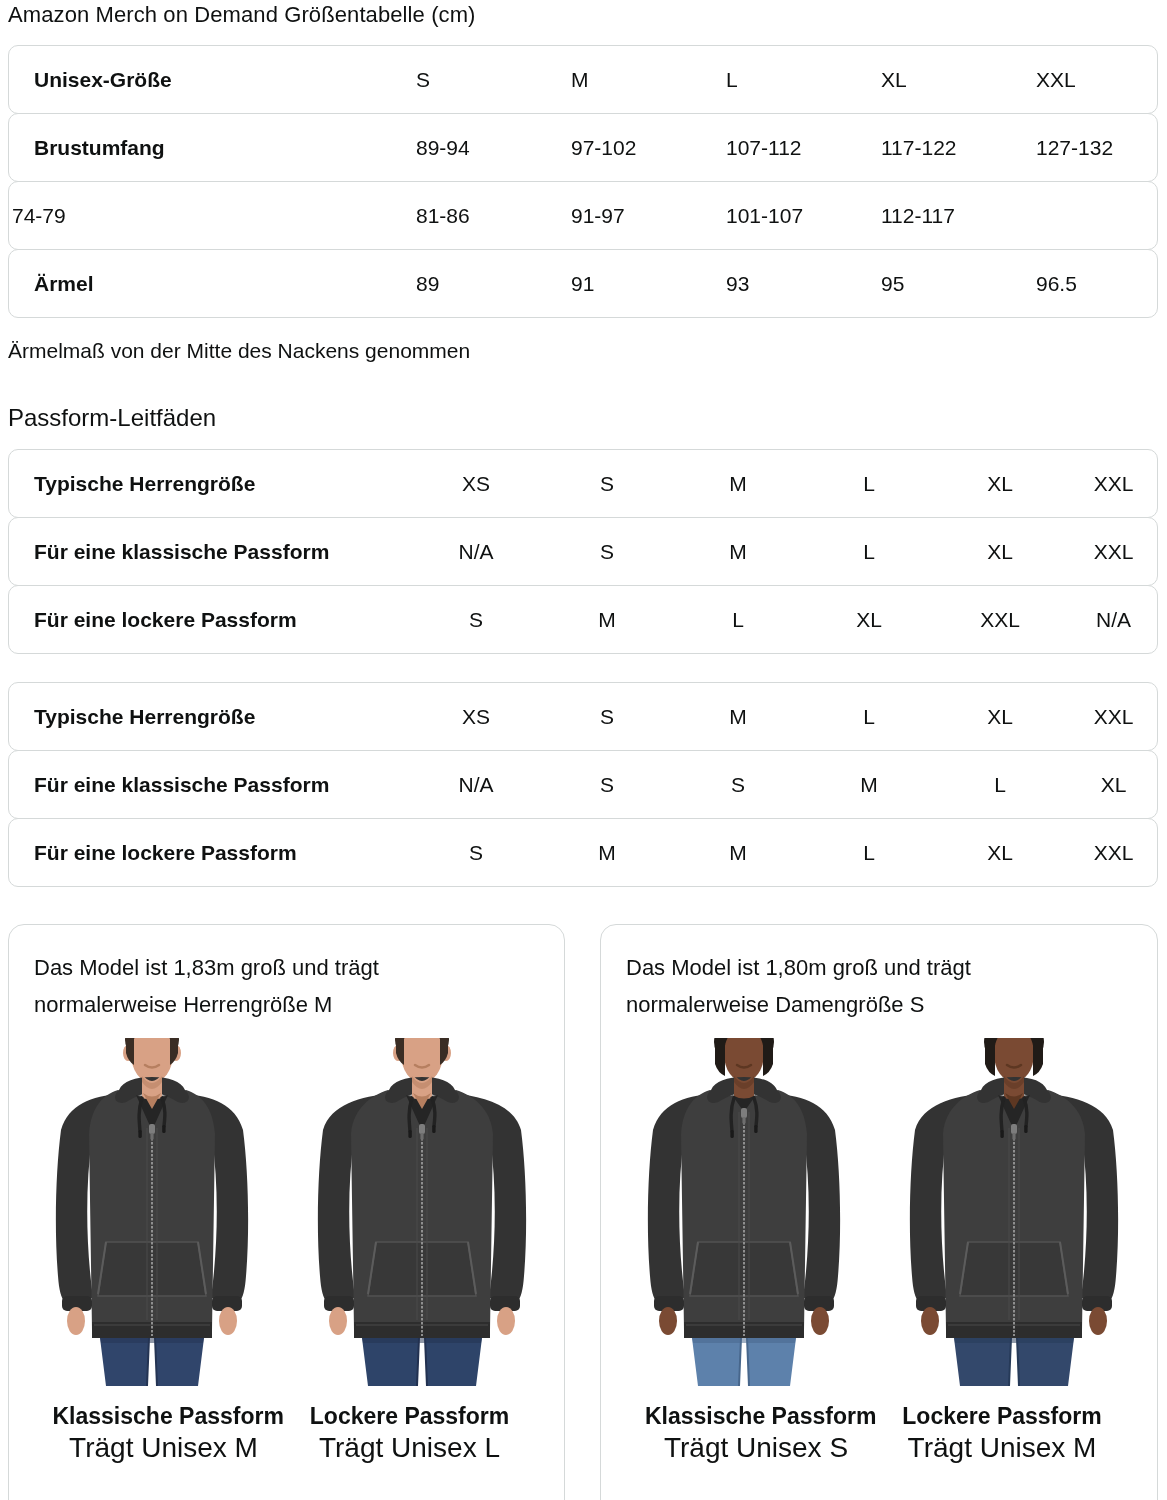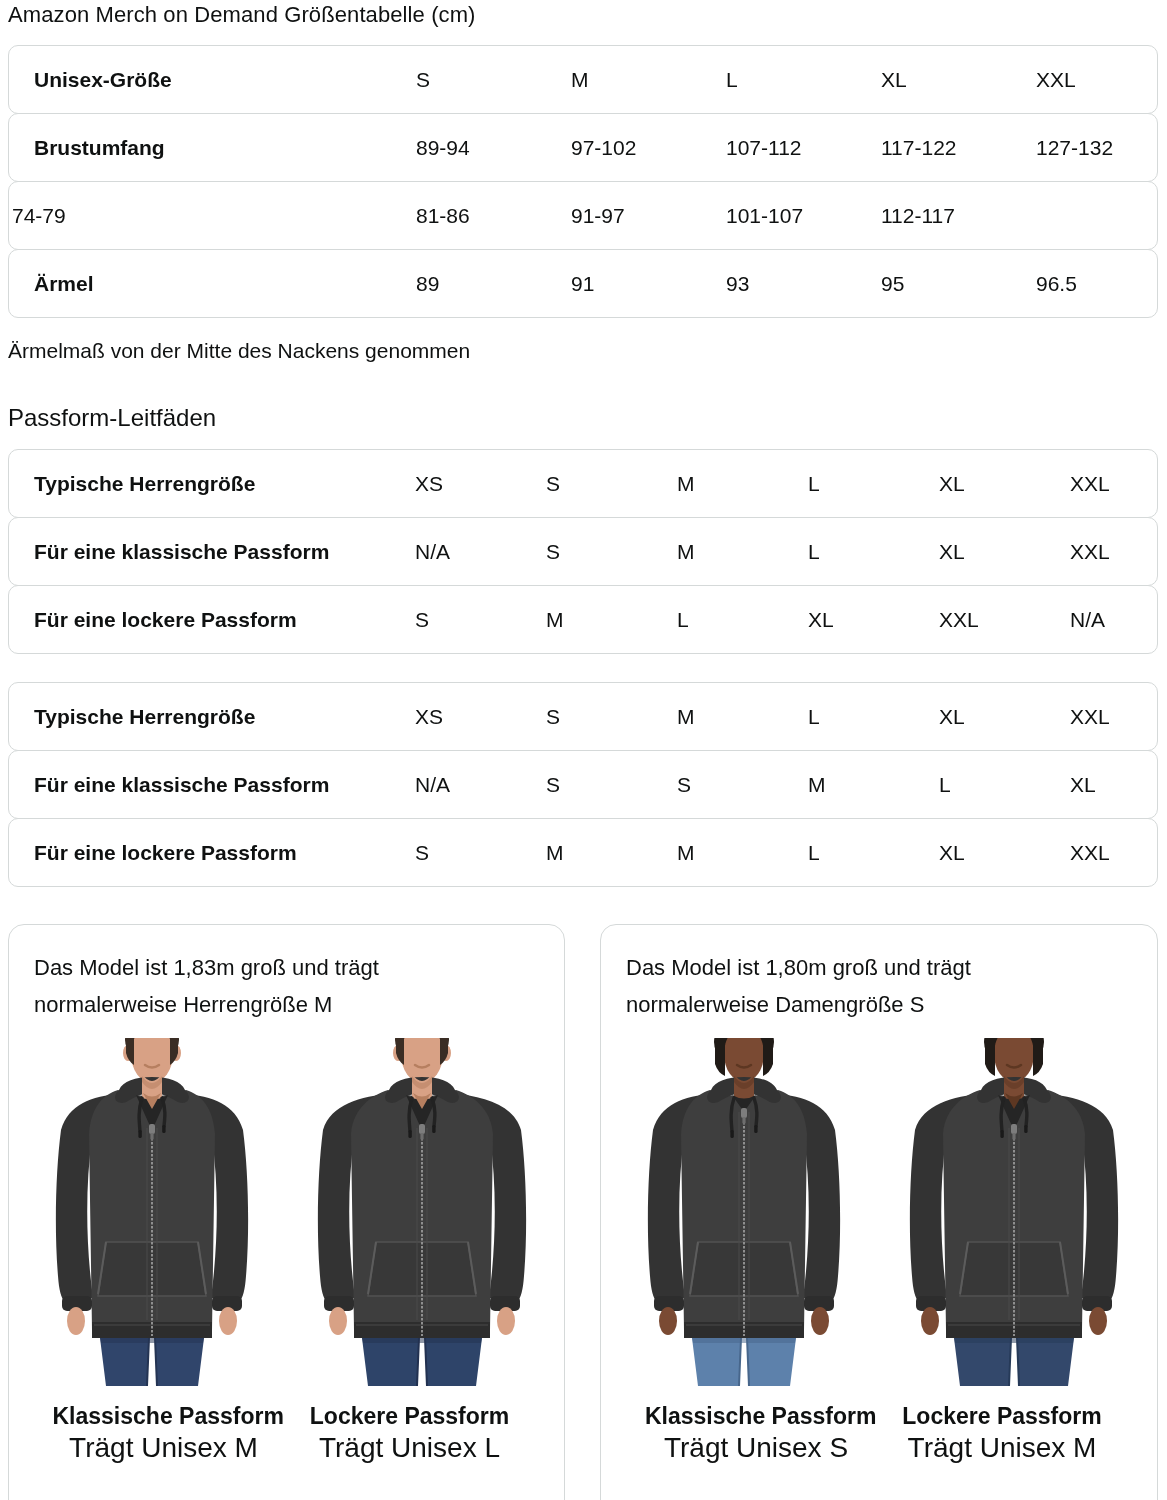--- a/index.html
+++ b/index.html
@@ -20,21 +20,21 @@
     height:69px; background:#fff;
     border:1px solid #d5d9d9; border-radius:10px;
     margin-top:-1px;
   }
   .trow:first-child{ margin-top:0; }
   .t1 .trow{ grid-template-columns:404px 155px 155px 155px 155px 1fr; }
   .t6 .trow{ grid-template-columns:397px 131px 131px 131px 131px 131px 1fr; }
   .lbl{ font-weight:700; font-size:21px; padding-left:25px; white-space:nowrap; }
   .val{ font-size:21px; }
   .t1 .val{ padding-left:3px; }
-  .t6 .val{ padding-left:9px; }
+  .t6 .val{ padding-left:9px;text-align:center; }
 
   .note{ font-size:21px; margin:21px 0 0 0; }
   .section-heading{ font-size:24px; font-weight:400; margin:41px 0 0 0; }
   .table-gap{ margin-top:28px; }
 
   
   .cards{ display:flex; gap:35px; margin-top:37px; }
   .card{
     border:1px solid #d5d9d9; border-radius:16px;
     height:640px; background:#fff;

